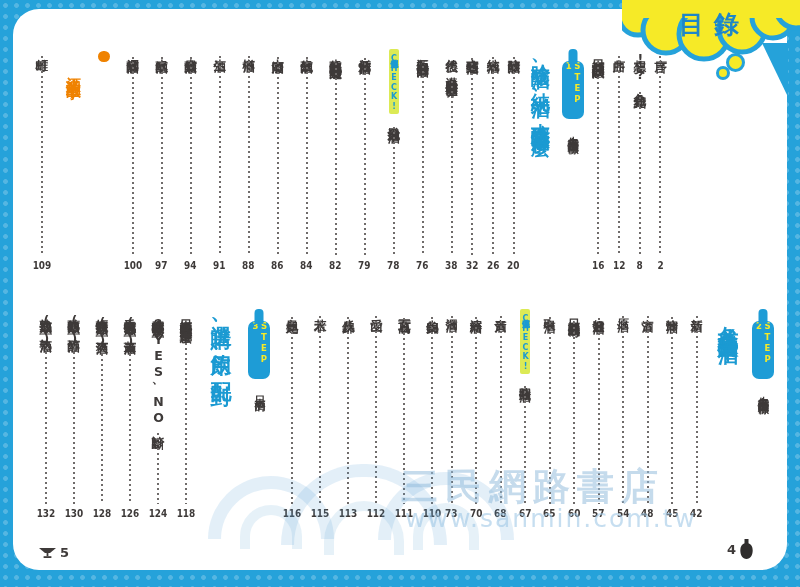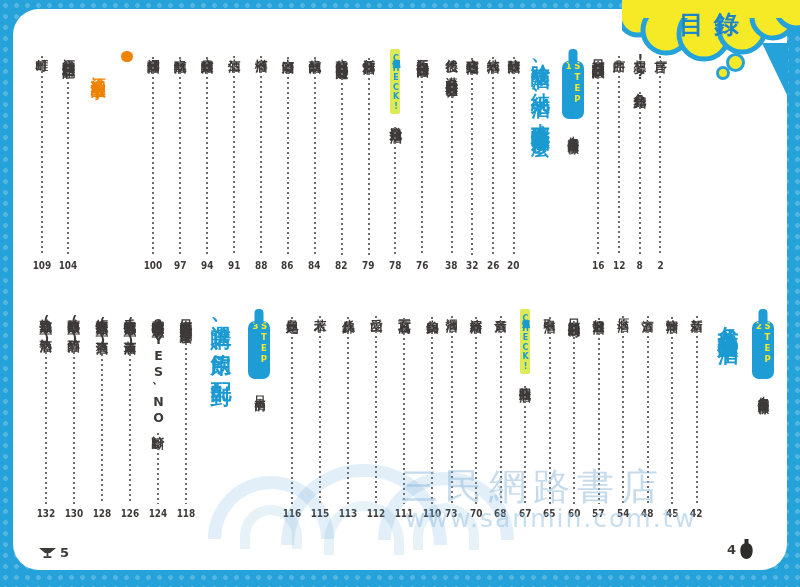--- a/index.html
+++ b/index.html
@@ -56,21 +56,21 @@
   .wm{position:absolute;left:0;top:445px;width:100%;height:95px;pointer-events:none;}
   .arc{position:absolute;border:13px solid rgba(90,160,210,.17);border-bottom:none;
        border-radius:999px 999px 0 0;}
   .arc .arc{border-width:10px;border-color:rgba(90,160,210,.15);}
   .a1{left:195px;top:22px;width:100px;height:50px;}
   .a1 .arc{left:19px;top:16px;width:42px;height:34px;}
   .a2{left:268px;top:10px;width:140px;height:68px;}
   .a2 .arc{left:30px;top:24px;width:60px;height:44px;}
   .a3{left:365px;top:18px;width:110px;height:55px;}
   .a3 .arc{left:22px;top:18px;width:46px;height:37px;}
-  .wm-store{position:absolute;left:388px;top:8px;font-size:37px;font-weight:normal;
+  .wm-store{position:absolute;left:388px;top:8px;font-size:37px;font-weight:bold;
             color:rgba(150,190,220,.55);letter-spacing:7px;white-space:nowrap;}
   .wm-url{position:absolute;left:392px;top:50px;font-size:25px;
           color:rgba(160,200,230,.6);letter-spacing:2px;}
   
   .footer{position:absolute;bottom:10px;display:flex;align-items:center;gap:4px;
           font-size:13px;font-weight:bold;color:#3e3a39;}
   .footer-left{left:26px;}
   .footer-right{right:34px;}
 </style>
 </head>
@@ -134,25 +134,20 @@
         <div class="col entry">
           <span class="title v">濁醪酒</span>
           <span class="leader"></span>
           <span class="pg">100</span>
         </div>
         <div class="col topiccol">
           <span class="pill v">酒造好適米</span>
         </div>
         <div class="col topicheadcol">
           <span class="topic-heading v">酒米的故事</span>
-        </div>
-        <div class="col entry">
-          <span class="title v">酒米收割體驗日記</span>
-          <span class="leader"></span>
-          <span class="pg">104</span>
         </div>
         <div class="col entry">
           <span class="title v">雄町</span>
           <span class="leader"></span>
           <span class="pg">109</span>
         </div>
       </div>
     <div class="quad" id="q-top-right">
         <div class="col entry">
           <span class="title v">序言</span>

